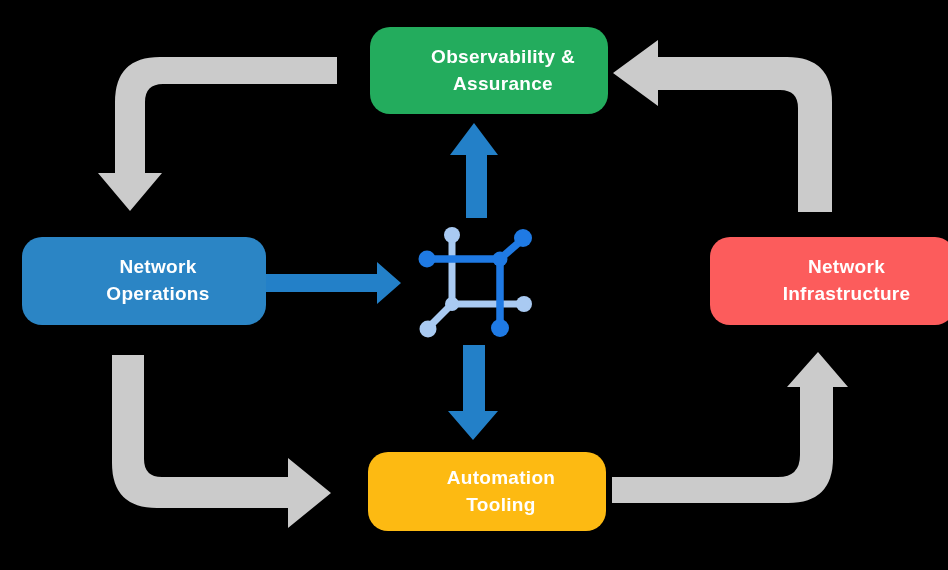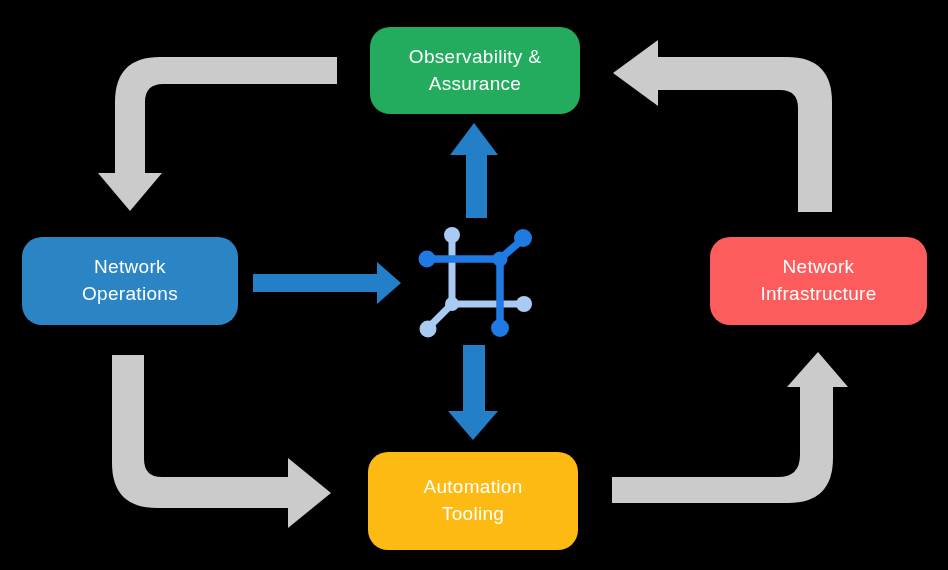--- a/index.html
+++ b/index.html
@@ -24,30 +24,31 @@
   .gray-arrow { fill: var(--gray, #cbcbcb); }
   .blue-arrow { fill: var(--arrow-blue, #2380c8); }
   .box {
     position: absolute;
     display: flex;
     align-items: center;
     justify-content: center;
     border-radius: 20px;
     color: var(--text, #fff);
     font-size: 19px;
-    font-weight: 400;
+    font-weight: 700;
     letter-spacing: 0.3px;
     text-align: center;
     line-height: 1.42;
+    padding-left: 28px;
   }
   .box span { white-space: pre-line; }
   .box-green  { left: 370px; top: 27px;  width: 210px; height: 87px; background: var(--green,  #23ac5d); }
   .box-blue   { left: 22px;  top: 237px; width: 216px; height: 88px; background: var(--blue,   #2b85c5); }
   .box-red    { left: 710px; top: 237px; width: 217px; height: 88px; background: var(--red,    #fc5c5c); }
-  .box-yellow { left: 368px; top: 452px; width: 210px; height: 98px; background: var(--yellow, #fdba12); }
+  .box-yellow { left: 368px; top: 452px; width: 210px; height: 79px; background: var(--yellow, #fdba12); }
   .hub-icon {
     position: absolute;
     left: 418px;
     top: 222px;
   }
   .hub-light-stroke { stroke: var(--icon-light-blue, #a9caf2); stroke-width: 7; fill: none; }
   .hub-dark-stroke  { stroke: var(--icon-dark-blue,  #1f7ae4); stroke-width: 7.5; fill: none; }
   .hub-light-fill { fill: var(--icon-light-blue, #a9caf2); }
   .hub-dark-fill  { fill: var(--icon-dark-blue,  #1f7ae4); }
 </style>

